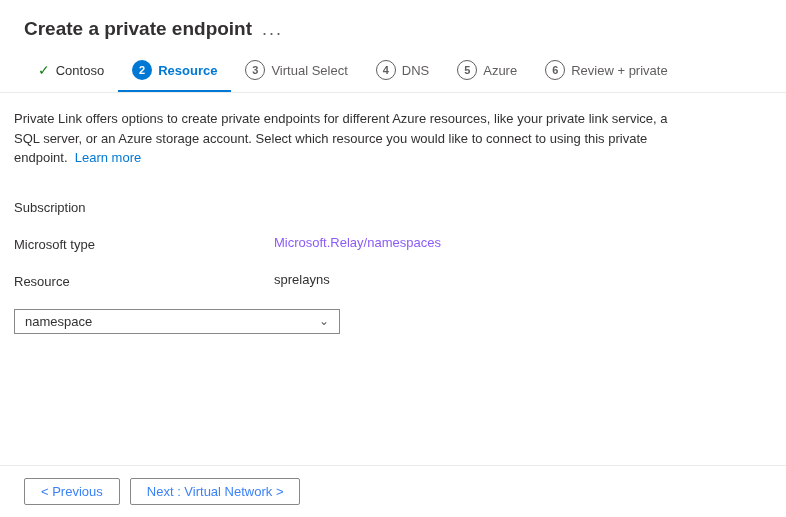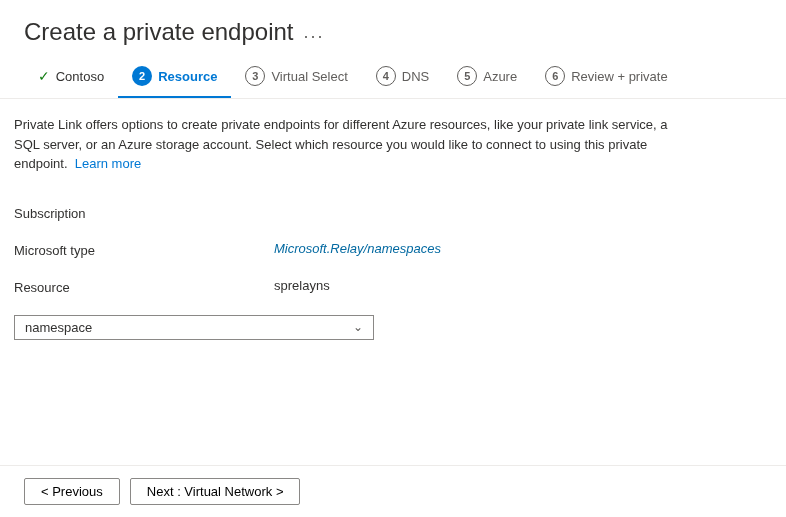--- a/index.html
+++ b/index.html
@@ -18,22 +18,22 @@
       height: 100%;
       padding: 0;
     }
     .header {
       padding: 18px 24px 10px 24px;
       display: flex;
       align-items: center;
       gap: 10px;
     }
     .page-title {
-      font-size: 24px;
-      font-weight: 400;
+      font-size: 19px;
+      font-weight: 700;
       color: #323130;
     }
     .dots-menu {
       font-size: 18px;
       color: #605e5c;
       cursor: pointer;
       letter-spacing: 2px;
     }
     .wizard-tabs {
       display: flex;
@@ -118,22 +118,21 @@
     }
     .form-label .required {
       color: #a4262c;
     }
     .form-value {
       flex: 1;
       font-size: 13px;
       color: #323130;
     }
     .form-value.link-style {
-      color: #0369a1;
-      font-style: italic;
+      color: #8b5cf6;
     }
     .info-icon {
       display: inline-flex;
       align-items: center;
       justify-content: center;
       width: 14px;
       height: 14px;
       border-radius: 50%;
       border: 1.5px solid #605e5c;
       color: #605e5c;
@@ -143,21 +142,21 @@
       margin-left: 4px;
       vertical-align: middle;
     }
     .dropdown-wrapper {
       display: flex;
       align-items: center;
       border: 1px solid #8a8886;
       background: #fff;
       padding: 4px 10px;
       max-width: 360px;
-      width: 360px;
+      width: 326px;
       cursor: pointer;
       justify-content: space-between;
       gap: 16px;
     }
     .dropdown-text {
       font-size: 13px;
       color: #323130;
     }
     .chevron-down {
       font-size: 12px;
@@ -174,21 +173,21 @@
     .btn {
       padding: 5px 16px;
       font-size: 13px;
       cursor: pointer;
       border-radius: 2px;
       font-family: 'Segoe UI', sans-serif;
     }
     .btn-secondary {
       background: #fff;
       border: 1px solid #8a8886;
-      color: #000000;
+      color: #3b82f6;
     }
   </style>
 </head>
 <body>
 
 <div class="page">
 
   <div class="header">
     <h1 class="page-title">Create a private endpoint</h1>
     <span class="dots-menu">...</span>

